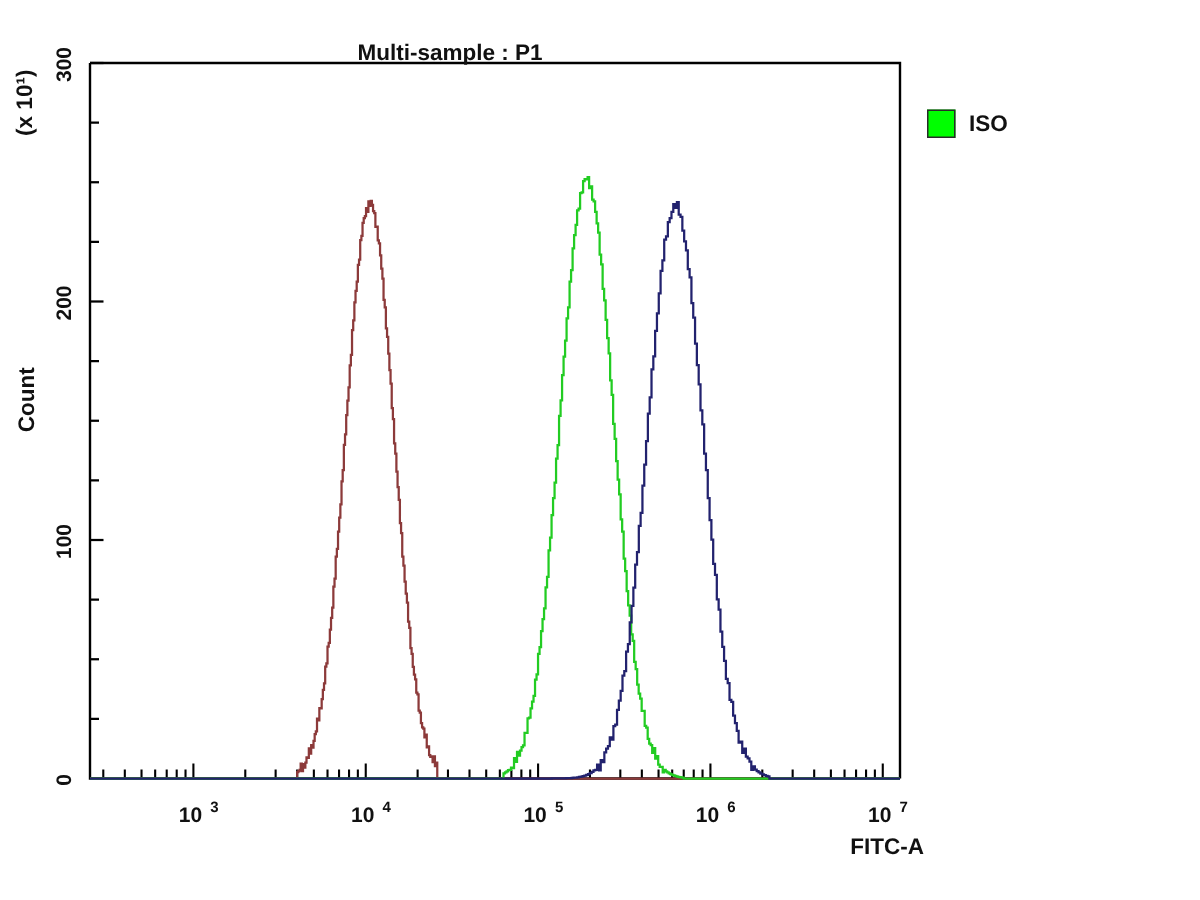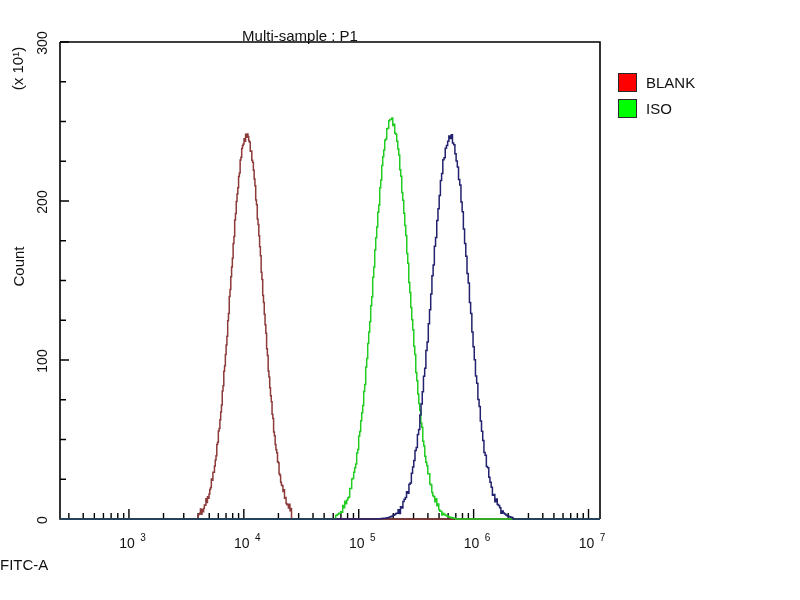--- a/index.html
+++ b/index.html
@@ -3,38 +3,38 @@
 <meta charset="utf-8">
 <style>
   html,body{margin:0;padding:0;}
   body{
     width:800px;height:600px;
     background:#ffffff;
     font-family:"Liberation Sans", sans-serif;
     overflow:hidden;
     position:relative;
   }
-  #figure{position:absolute;left:0;top:0;width:768px;height:600px;}
+  #figure{position:absolute;left:0;top:0;width:768px;height:600px;font-weight:bold;}
   .lbl{position:absolute;color:#000;}
   #title{
     left:0;top:27px;width:600px;text-align:center;
     font-size:15px;color:#111;
   }
   #ylabel{
     position:absolute;left:-22px;top:258px;width:80px;text-align:center;
     font-size:15px;color:#111;
     transform:rotate(-90deg);transform-origin:center center;
   }
   #ymult{
     position:absolute;left:-13px;top:60px;width:60px;text-align:center;
     font-size:15px;color:#111;
     transform:rotate(-90deg);transform-origin:center center;
   }
   #xlabel{
-    left:0;top:556px;width:600px;text-align:left;
+    left:16px;top:556px;width:600px;text-align:right;
     font-size:15px;color:#111;
   }
   #legend{position:absolute;left:618px;top:70px;}
   .legrow{display:flex;align-items:center;height:24px;margin-bottom:2px;}
   .swatch{width:19px;height:19px;border:1.5px solid #2a2a2a;box-sizing:border-box;}
   .legtext{margin-left:9px;font-size:15px;color:#111;white-space:nowrap;}
   svg{display:block;}
   .tklabel{font-size:14px;fill:#111;font-family:"Liberation Sans", sans-serif;}
   .tksup{font-size:10px;fill:#111;font-family:"Liberation Sans", sans-serif;}
 </style>
@@ -139,22 +139,18 @@
         </g>
         <g>
           <text x="586.5105907563898" y="548" text-anchor="middle" class="tklabel">10</text>
           <text x="602.5105907563898" y="541" text-anchor="middle" class="tksup">7</text>
         </g>
       </g>
   </svg>
 
   <div id="legend">
       <div class="legrow">
-        <div class="swatch" style="background: rgb(255, 0, 0);"></div>
-        <div class="legtext">BLANK</div>
-      </div>
-      <div class="legrow">
         <div class="swatch" style="background: rgb(0, 255, 0);"></div>
         <div class="legtext">ISO</div>
       </div>
     </div>
 
 </div>
 
 </body></html>

